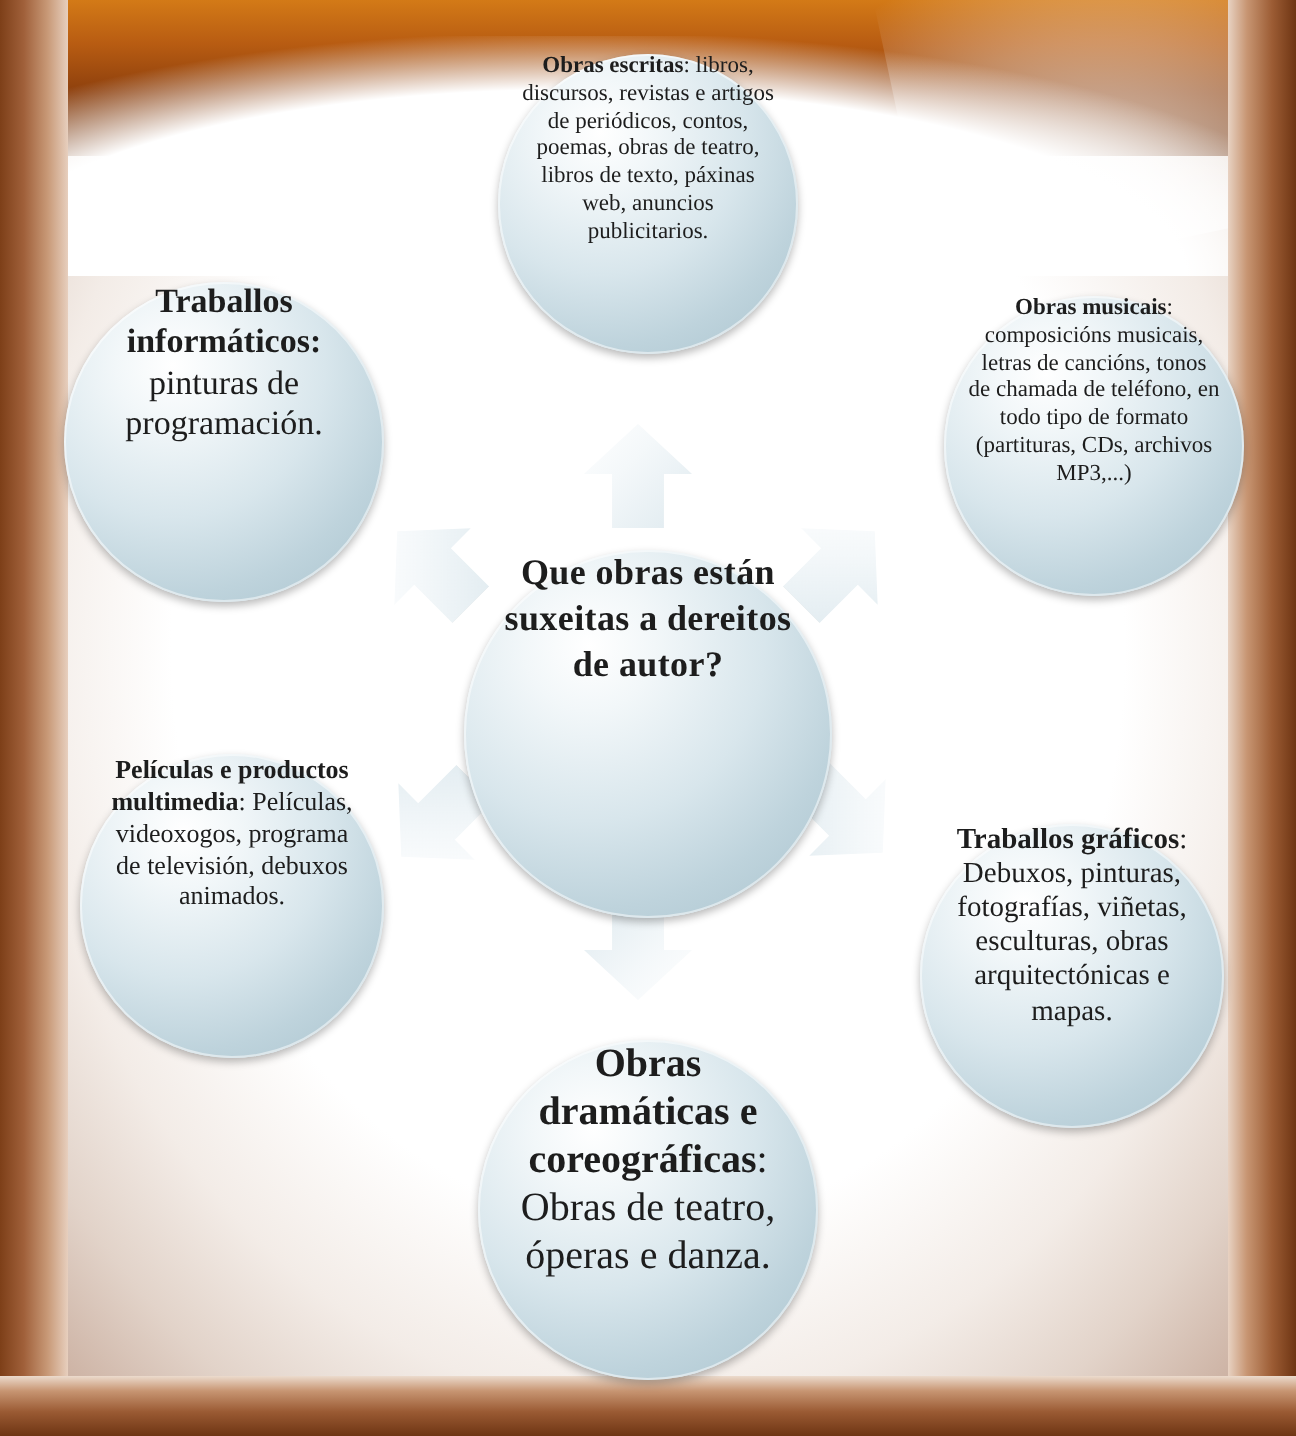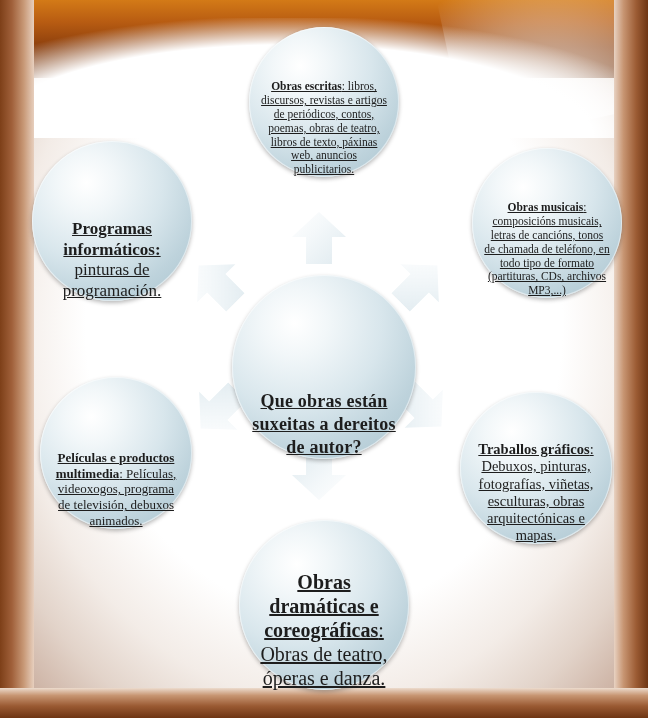--- a/index.html
+++ b/index.html
@@ -79,28 +79,27 @@
     background: radial-gradient(ellipse at 30% 90%, rgba(255,255,255,0.9) 0%, rgba(255,255,255,0.35) 45%, rgba(255,255,255,0) 70%);
     transform: rotate(-12deg);
   }
 
   
   .node {
     position: absolute;
     border-radius: 50%;
     box-sizing: border-box;
     display: flex;
-    align-items: flex-end;
+    align-items: flex-start;
     justify-content: center;
     text-align: center;
     color: #1d1d1d;
     background:
       radial-gradient(circle at 34% 26%, #ffffff 0%, #f2f7f9 18%, #d8e6ec 48%, #bed3dc 72%, #a8c2cd 100%);
     box-shadow: 0 2px 4px rgba(0,0,0,0.28), inset 0 0 0 1px rgba(255,255,255,0.5);
-    text-decoration: underline;
   }
   .node .txt {
     padding: 0 12px;
     line-height: 1.12;
   }
   .node b { font-weight: bold; }
 
   #center {
     left: 232px; top: 275px;
     width: 184px; height: 184px;
@@ -118,21 +117,21 @@
   #n-escritas .txt { line-height: 1.2; }
 
   #n-musicais {
     left: 472px; top: 148px;
     width: 150px; height: 150px;
     font-size: 11.5px;
   }
   #n-musicais .txt { line-height: 1.2; }
 
   #n-graficos {
-    left: 460px; top: 392px;
+    left: 460px; top: 412px;
     width: 152px; height: 152px;
     font-size: 14.5px;
   }
   #n-graficos .txt { line-height: 1.18; }
 
   #n-dramaticas {
     left: 239px; top: 520px;
     width: 170px; height: 170px;
     font-size: 20px;
   }
@@ -208,16 +207,16 @@
 
   <div class="node" id="n-dramaticas">
     <div class="txt"><b>Obras dramáticas e coreográficas</b><span>: Obras de teatro, óperas e danza.</span></div>
   </div>
 
   <div class="node" id="n-peliculas">
     <div class="txt"><b>Películas e productos multimedia</b><span>: Películas, videoxogos, programa de televisión, debuxos animados.</span></div>
   </div>
 
   <div class="node" id="n-programas">
-    <div class="txt"><b>Programas informáticos:</b><span> pinturas de programación.</span></div>
+    <div class="txt"><b>Traballos informáticos:</b><span> pinturas de programación.</span></div>
   </div>
 
 </div>
 
 </body></html>

